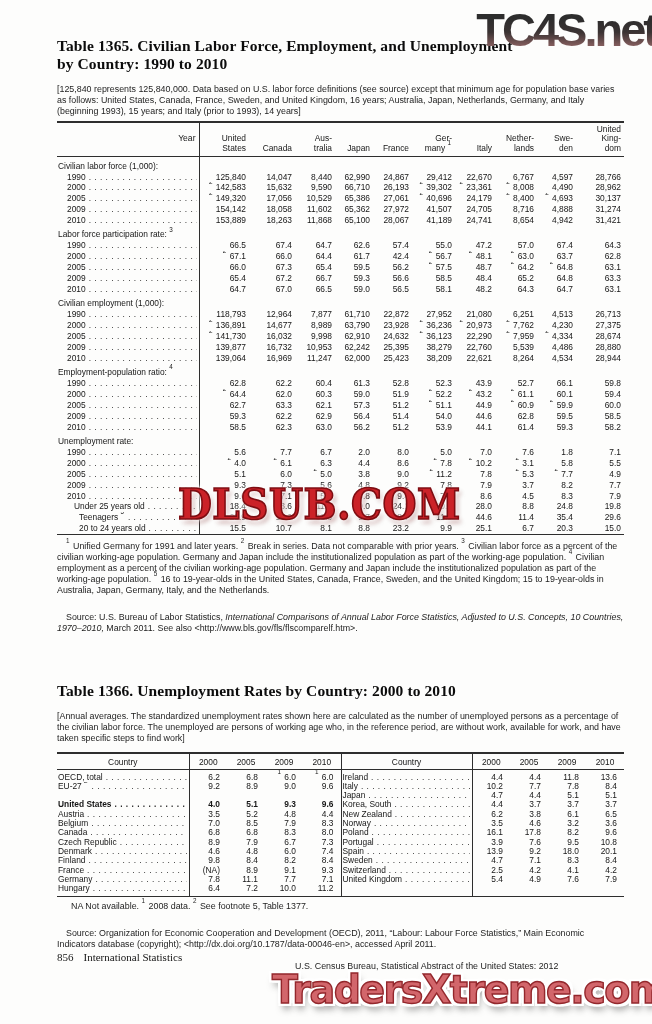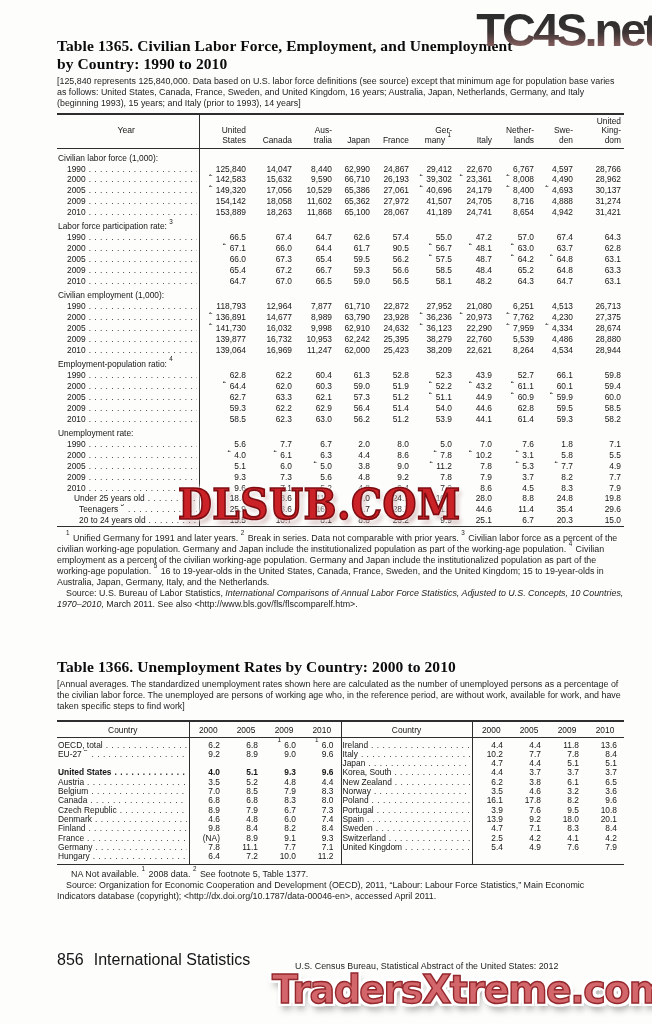--- a/index.html
+++ b/index.html
@@ -8,58 +8,58 @@
     width:652px; height:1024px; position:relative; overflow:hidden;
     font-family:"Liberation Sans", sans-serif; color:#161616; background:#fdfdfc;
   }
   .page { position:absolute; inset:0; padding:37px 28px 0 57px;border-radius:8px; }
 
   .title { font-family:"Liberation Serif", serif; font-weight:700; font-size:15.5px;
            line-height:17.5px; color:#0c0c0c; letter-spacing:0.1px; }
   .title .tl { display:block; }
   .t2 { margin-top:48px; }
 
-  .headnote { margin-top:4px; font-size:8.9px; line-height:10.9px; width:567px; color:#1d1d1d; }
+  .headnote { margin-top:12px; font-size:8.9px; line-height:10.9px; width:567px; color:#1d1d1d; }
 
   table { border-collapse:collapse; table-layout:fixed; width:567px; font-size:8.4px; }
   .t1365 { margin-top:4px; border-top:2px solid #2e2e2e; border-bottom:1.2px solid #2e2e2e; }
   .t1365 thead th { font-weight:400; vertical-align:bottom; text-align:right;
       padding:2px 3px 2px 0; border-bottom:1.2px solid #2e2e2e; line-height:9.6px; }
-  .t1365 thead th.yh { text-align:center; vertical-align:middle; font-size:8.6px; }
+  .t1365 thead th.yh { text-align:right; vertical-align:middle; font-size:8.6px; }
   .ycol { border-right:1.2px solid #2e2e2e; }
   .t1365 td { white-space:nowrap; overflow:hidden; }
   .t1365 td.num { text-align:right; padding:0 3px 0 0; line-height:10.8px; }
   .t1365 td.sec { padding:4px 0 0 1px; line-height:11px; }
   .t1365 .lblcell { line-height:10.8px; }
 
   .lbl { display:flex; align-items:baseline; }
   .lbl .t { white-space:nowrap; }
   .dots { flex:1 1 auto; overflow:hidden; white-space:nowrap; margin:0 2px 0 3px; color:#2b2b2b; }
   .dots::after { content:". . . . . . . . . . . . . . . . . . . . . . . . . . . . . . . . . . . . . . . . . . ."; letter-spacing:0.5px; }
   .ind1 .lbl { padding-left:10px; } .ind2 .lbl { padding-left:17px; } .ind3 .lbl { padding-left:22px; }
 
   sup { font-size:6.3px; line-height:0; position:relative; top:-2.2px; padding-right:1px; }
 
   .footnote { width:567px; font-size:8.9px; line-height:11px; margin-top:6px;
               text-indent:9px; color:#1d1d1d; }
-  .footnote.source { margin-top:0; }
+  .footnote.source { margin-top:16px; }
   .footnote.na { margin-top:4px; text-indent:14px; }
   .footnote i { font-style:italic; }
 
   .t1366 { margin-top:8px; border-top:2px solid #2e2e2e; border-bottom:1.2px solid #2e2e2e; }
   .t1366 thead th { font-weight:400; border-bottom:1.2px solid #2e2e2e; padding:2.5px 0; text-align:center; }
   .t1366 td { line-height:9.3px; white-space:nowrap; overflow:hidden; }
   .t1366 td.num { text-align:right; padding-right:7px; }
   .t1366 td.cl { padding-left:1px; }
   .t1366 tbody tr:first-child td { padding-top:2.5px; }
   .t1366 tbody tr:last-child td { padding-bottom:2.5px;margin-top:20px; }
   .bdr { border-right:1.2px solid #2e2e2e; }
   .bold { font-weight:700; }
 
-  .footer-left { position:absolute; left:57px; top:951px; font-size:16px; color:#151515; }
+  .footer-left { position:absolute; left:57px; top:951px; font-size:11px; color:#151515;font-family:Liberation Serif, serif; }
   .footer-left .pn { margin-right:10px; }
   .footer-right { position:absolute; left:295px; top:961px; font-size:8.9px; color:#1d1d1d; }
 
   .wm-top { position:absolute; top:2px; right:-4px; z-index:6;
     font-family:"Liberation Sans", sans-serif; font-weight:700; font-size:47px; letter-spacing:-3px;
     background:linear-gradient(180deg,#2d2d2d 30%,#3b3333 55%,#8a6161 82%,#96716f 100%);
     -webkit-background-clip:text; background-clip:text; color:transparent; }
   .wm-mid { position:absolute; top:481px; left:178px; z-index:6;
     font-family:"DejaVu Serif", serif; font-weight:700; font-size:39px; letter-spacing:0.5px;
     color:#cb2228; -webkit-text-stroke:1.6px #7e0d12; transform:scaleY(1.08);
@@ -280,21 +280,21 @@
           <td class="lblcell ycol ind1">
             <div class="lbl">
               <span class="t">2000</span>
               <span class="dots"></span>
             </div>
           </td>
           <td class="num"><sup>2</sup> 67.1</td>
           <td class="num">66.0</td>
           <td class="num">64.4</td>
           <td class="num">61.7</td>
-          <td class="num">90.5</td>
+          <td class="num">42.4</td>
           <td class="num"><sup>2</sup> 56.7</td>
           <td class="num"><sup>2</sup> 48.1</td>
           <td class="num"><sup>2</sup> 63.0</td>
           <td class="num">63.7</td>
           <td class="num">62.8</td>
         </tr>
         <tr>
           <td class="lblcell ycol ind1">
             <div class="lbl">
               <span class="t">2005</span>

